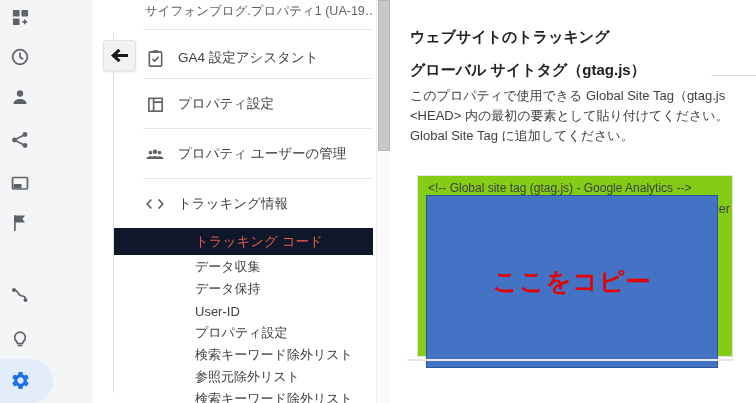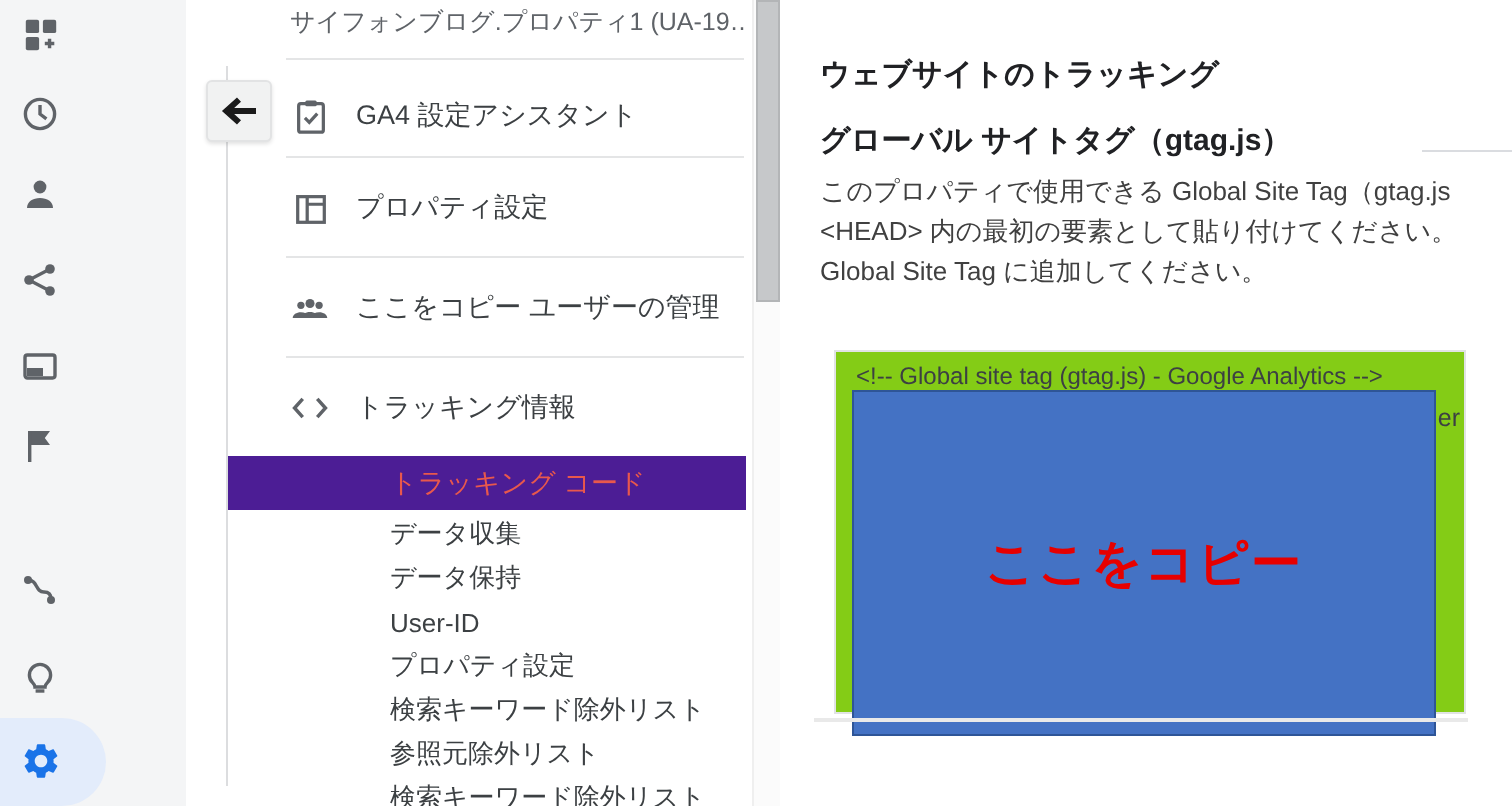--- a/index.html
+++ b/index.html
@@ -13,21 +13,21 @@
   .gear-pill { position:absolute; left:0; top:359px; width:53px; height:44px; background:#e3ecfb; border-radius:0 22px 22px 0; }
 
   
   .panel-border { position:absolute; left:113px; top:33px; width:1px; height:360px; background:#dcdddf; }
   .back-btn { position:absolute; left:103px; top:40px; width:33px; height:31px; background:#f1f2f2; border:1px solid #e2e3e4; border-radius:3px; box-shadow:0 1px 2px rgba(0,0,0,.12); display:flex; align-items:center; justify-content:center; cursor:pointer; }
   .nav-header { position:absolute; left:145px; top:3px; width:228px; font-size:12.5px; color:#5f6368; white-space:nowrap; overflow:hidden; }
   .nav-divider { position:absolute; left:143px; width:229px; height:1px; background:#e4e5e6; }
   .nav-item { position:absolute; left:145px; width:228px; height:40px; display:flex; align-items:center; gap:13px; cursor:pointer; }
   .nav-item .ni-icon { width:20px; height:20px; flex:0 0 20px; display:flex; align-items:center; justify-content:center; }
   .nav-item .ni-label { font-size:13.5px; color:#3c4043; white-space:nowrap; }
-  .sub-active { position:absolute; left:114px; top:228px; width:259px; height:27px; background:#4c1d95; display:flex; align-items:center; padding-left:81px; cursor:pointer; }
+  .sub-active { position:absolute; left:114px; top:228px; width:259px; height:27px; background:#0f172a; display:flex; align-items:center; padding-left:81px; cursor:pointer; }
   .sub-active .ni-label { font-size:13.5px; color:#e8584c; white-space:nowrap; }
   .sublist { position:absolute; left:195px; top:256px; width:180px; }
   .sub-item { height:22px; display:flex; align-items:center; font-size:13px; color:#3c4043; white-space:nowrap; cursor:pointer; }
 
   
   .scroll-track { position:absolute; left:376px; top:0; width:14px; height:403px; background:#fbfbfb; border-left:1px solid #efefef; }
   .scroll-thumb { position:absolute; left:1px; top:0; width:12px; height:151px; background:#c6c8ca; border:1px solid #b3b5b7; }
 
   
   .c-title { position:absolute; left:410px; top:28px; font-size:15px; font-weight:bold; color:#202124; white-space:nowrap; }
@@ -148,21 +148,21 @@
 
 <div class="nav-item" style="top:134px;">
   <span class="ni-icon">
     <svg width="21" height="19" viewBox="0 0 22 20">
         <circle class="icn-fill" cx="6" cy="8" r="2"></circle>
         <circle class="icn-fill" cx="16" cy="8" r="2"></circle>
         <circle class="icn-fill" cx="11" cy="7" r="2.5"></circle>
         <path class="icn-fill" d="M1.5 15c0-2 2-3.2 4.5-3.2 1 0 1.9.2 2.6.5-1.1.8-1.6 1.7-1.6 2.7zM15 15c0-1-.5-1.9-1.6-2.7.7-.3 1.6-.5 2.6-.5 2.5 0 4.5 1.2 4.5 3.2zM6.3 15c0-2.2 2.2-3.4 4.7-3.4s4.7 1.2 4.7 3.4z"></path>
       </svg>
   </span>
-  <span class="ni-label">ここをコピー ユーザーの管理</span>
+  <span class="ni-label">プロパティ ユーザーの管理</span>
 </div>
 <div class="nav-divider" style="top:178px;"></div>
 
 <div class="nav-item" style="top:184px;">
   <span class="ni-icon">
     <svg width="21" height="16" viewBox="0 0 22 16">
         <path d="M7 3 L2.5 8 L7 13 M15 3 L19.5 8 L15 13" stroke="#5f6368" stroke-width="1.9" fill="none"></path>
       </svg>
   </span>
   <span class="ni-label">トラッキング情報</span>

